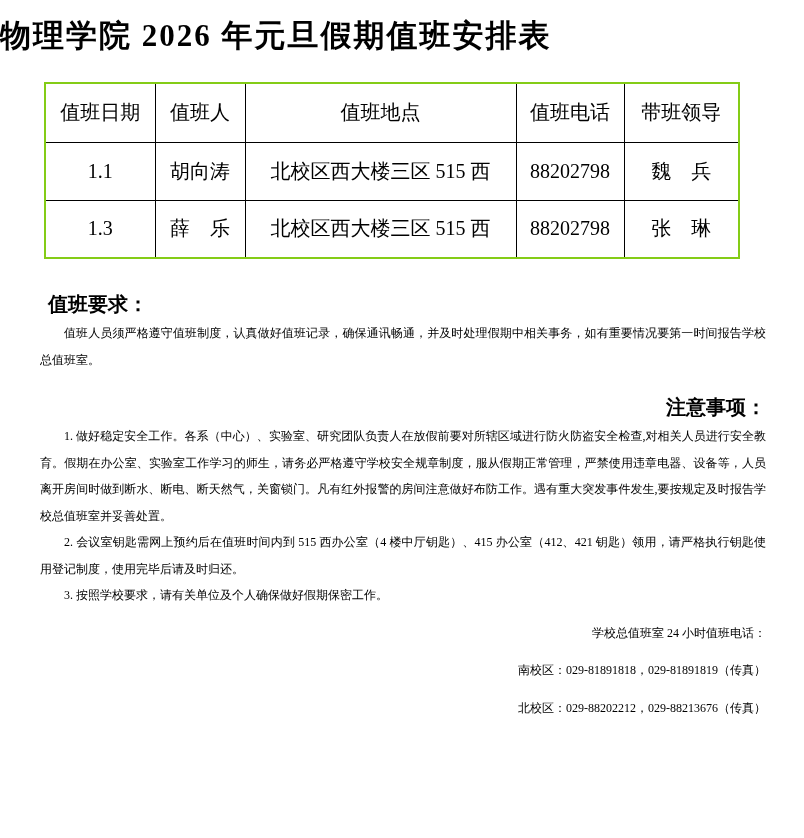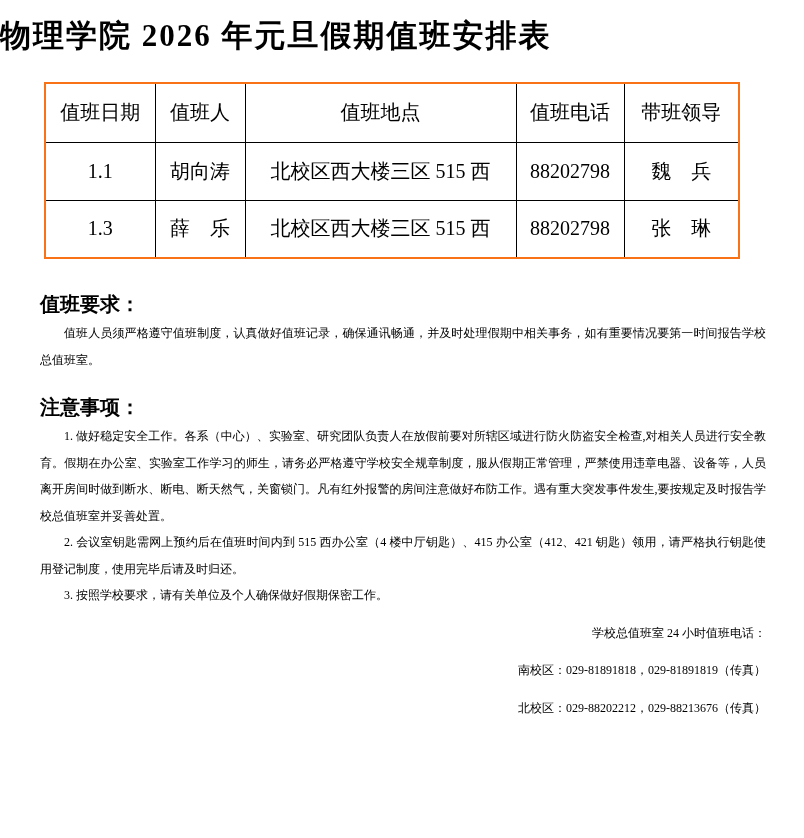--- a/index.html
+++ b/index.html
@@ -19,21 +19,21 @@
     font-weight: bold;
     letter-spacing: 2px;
     line-height: 44px;
     white-space: nowrap;
   }
 
   table.duty {
     border-collapse: collapse;
     margin: 24px 0 0 44px;
     table-layout: fixed;
-    border: 2px solid #f97316;
+    border: 2px solid #84cc16;
     font-size: 20px;
   }
   table.duty th, table.duty td {
     border: 1px solid #000;
     text-align: center;
     vertical-align: middle;
     font-weight: normal;
     padding: 0 2px;
     overflow: hidden;
     white-space: nowrap;
@@ -45,22 +45,22 @@
   .col-place  { width: 271px; }
   .col-phone  { width: 108px; }
   .col-leader { width: 115px; }
 
   .textblock { padding: 0 38px 0 40px; }
   .heading {
     font-weight: bold;
     font-size: 20px;
     line-height: 27px;
   }
-  .req-heading   { margin-top: 32px; }
-  .notes-heading { margin-top: 21px; }
+  .req-heading   { margin-top: 32px; margin-left: 8px; }
+  .notes-heading { margin-top: 21px; text-align: right; }
   .body-para {
     font-size: 12px;
     line-height: 26.5px;
     text-indent: 2em;
     text-align: justify;
     margin-top: 2px;
   }
   .no-justify { text-align: right; margin-top: 11px; }
   .note-item { margin-top: 0; }
   .note-item-first { margin-top: 2px; }

